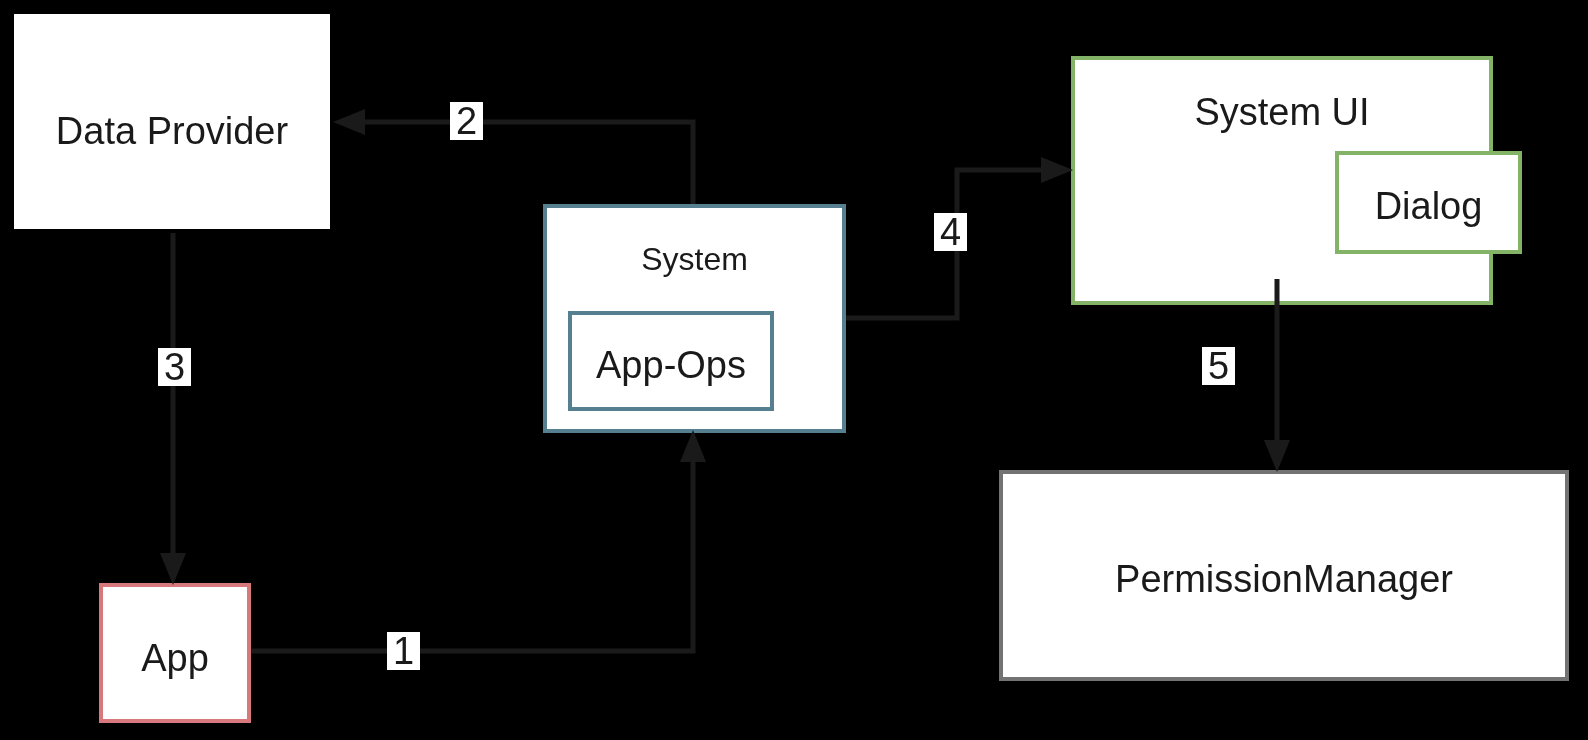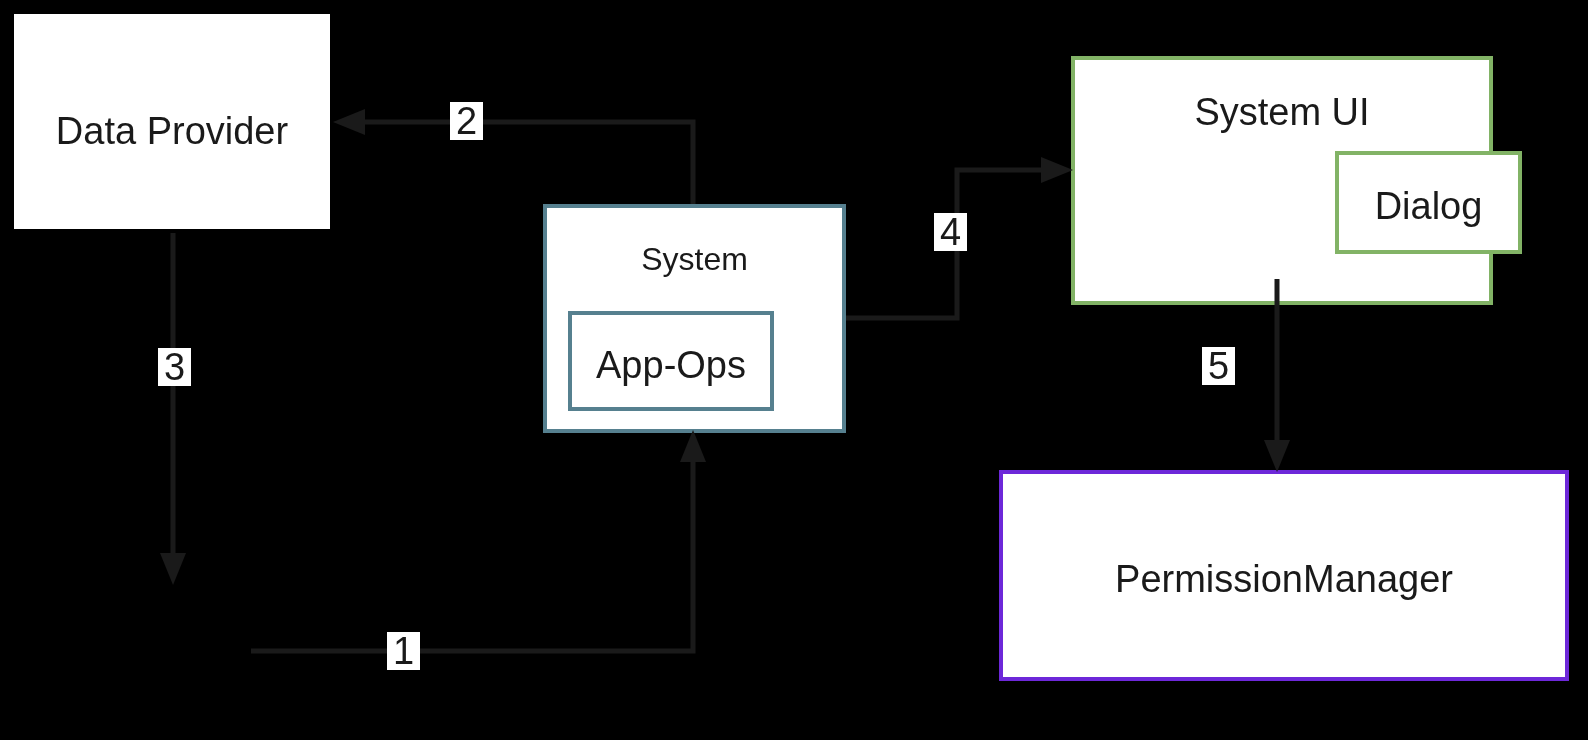--- a/index.html
+++ b/index.html
@@ -70,21 +70,21 @@
   #node-dialog {
     left: 1288px; top: 151px; width: 187px; height: 103px;
     border: 4px solid #82b366;
     margin-left: 47px;
   }
   #node-dialog .node-label { top: 32px; font-size: 38px; }
 
   
   #node-permission-manager {
     left: 999px; top: 470px; width: 570px; height: 211px;
-    border: 4px solid #6d28d9;
+    border: 4px solid #737373;
   }
   #node-permission-manager .node-label { top: 86px; font-size: 38px; }
 
   
   #edges {
     position: absolute;
     left: 0; top: 0;
     width: 1588px; height: 740px;
     pointer-events: none;
   }
@@ -108,20 +108,23 @@
 </style>
 </head>
 <body>
 
 <div id="canvas">
 
   <div class="node" id="node-data-provider">
     <div class="node-label">Data Provider</div>
   </div>
 
+  <div class="node" id="node-app">
+    <div class="node-label">App</div>
+  </div>
 
   <div class="node" id="node-system">
     <div class="node-label">System</div>
   </div>
 
   <div class="node" id="node-app-ops">
     <div class="node-label">App-Ops</div>
   </div>
 
   <div class="node" id="node-system-ui">

